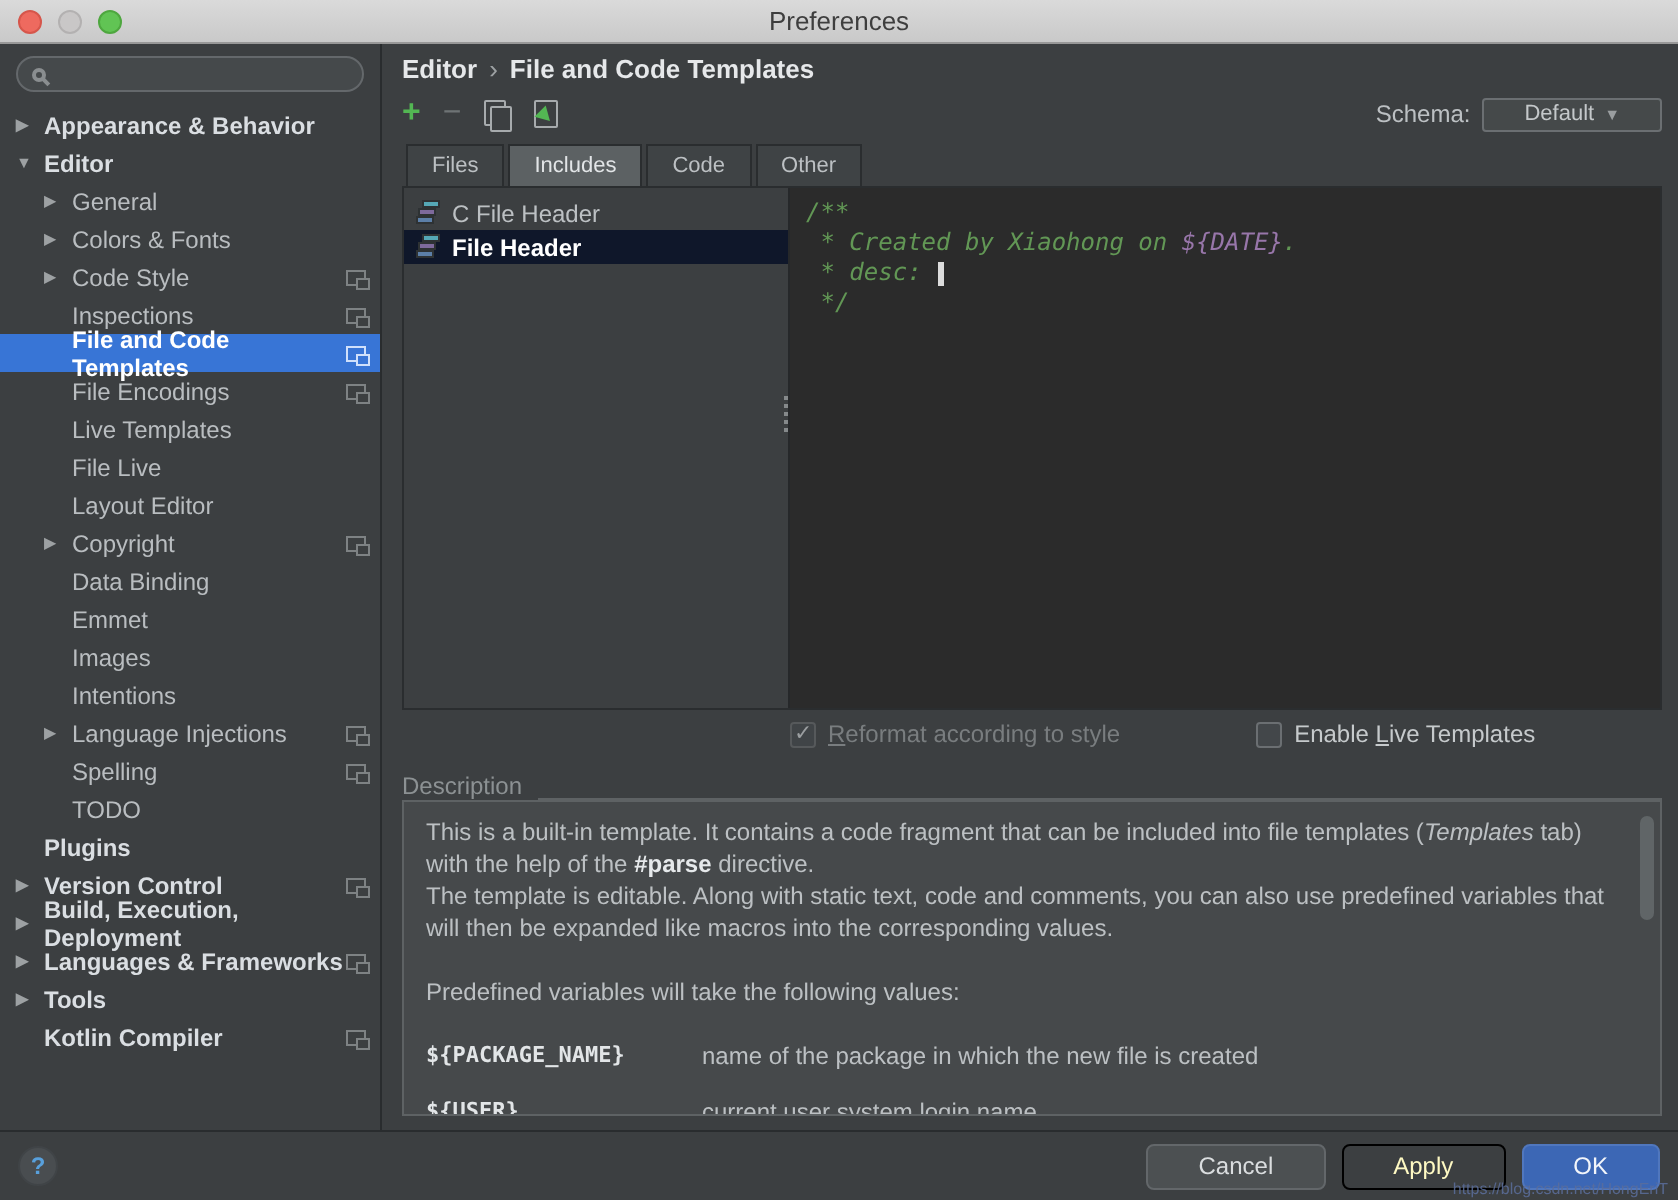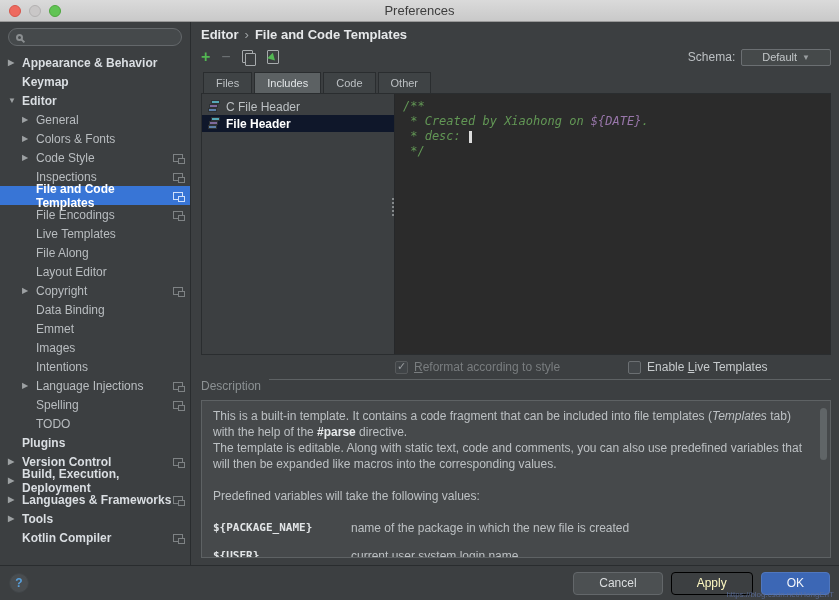--- a/index.html
+++ b/index.html
@@ -78,21 +78,21 @@
 
   .checkbox-row { height:24px; display:flex; align-items:center; margin-left:194px; gap:68px; flex:none; }
   .cb-item { display:flex; align-items:center; font-size:12px; }
   .cb { width:13px; height:13px; border:1px solid #6B6F72; background:#43474A; border-radius:2px; margin-right:6px; position:relative; flex:none; }
   .cb.checked::after { content:"✓"; position:absolute; top:-2px; left:1px; font-size:11px; color:#9A9EA0; }
   .cb-item.disabled { color:#797D7F; }
   .cb-item.disabled .cb { border-color:#56595B; background:#404447; }
   .cb-item.enabled { color:#C6CACC; }
   .mn { text-decoration:underline; }
 
-  .desc-head { height:21px; display:flex; align-items:flex-start; gap:8px; flex:none; }
+  .desc-head { height:21px; display:flex; align-items:flex-end; gap:8px; flex:none; }
   .desc-title { font-size:12px; color:#8C9193; }
   .desc-line { flex:1; height:1px; background:#5E6264; }
 
   .desc-panel { flex:1; border:1px solid #5E6264; background:#46494B; margin-bottom:7px; position:relative; padding:7px 16px 0 11px; overflow:hidden; font-size:12px; line-height:16px; color:#BCC0C3; min-height:0; }
   .desc-panel p { margin:0; }
   .desc-panel p.gap { margin-top:16px; }
   .desc-bold { font-weight:bold; color:#E6E9EB; }
   .desc-italic { font-style:italic; }
   .vars { margin-top:10px; }
   .var-row { display:flex; padding:6px 0; }
@@ -132,24 +132,20 @@
           <span class="mag"></span>
           <input class="search-input" style="">
         </div>
       </div>
       <div class="tree">
           <div class="tree-row bold">
             <span class="arrow">▶</span>
             <span class="lbl">Appearance &amp; Behavior</span>
           </div>
           <div class="tree-row bold">
-            <span class="arrow"></span>
-            <span class="lbl">Keymap</span>
-          </div>
-          <div class="tree-row bold">
             <span class="arrow down">▼</span>
             <span class="lbl">Editor</span>
           </div>
           <div class="tree-row indent">
             <span class="arrow">▶</span>
             <span class="lbl">General</span>
           </div>
           <div class="tree-row indent">
             <span class="arrow">▶</span>
             <span class="lbl">Colors &amp; Fonts</span>
@@ -173,21 +169,21 @@
             <span class="arrow"></span>
             <span class="lbl">File Encodings</span>
             <span class="override"></span>
           </div>
           <div class="tree-row indent">
             <span class="arrow"></span>
             <span class="lbl">Live Templates</span>
           </div>
           <div class="tree-row indent">
             <span class="arrow"></span>
-            <span class="lbl">File Along</span>
+            <span class="lbl">File Live</span>
           </div>
           <div class="tree-row indent">
             <span class="arrow"></span>
             <span class="lbl">Layout Editor</span>
           </div>
           <div class="tree-row indent">
             <span class="arrow">▶</span>
             <span class="lbl">Copyright</span>
             <span class="override"></span>
           </div>

